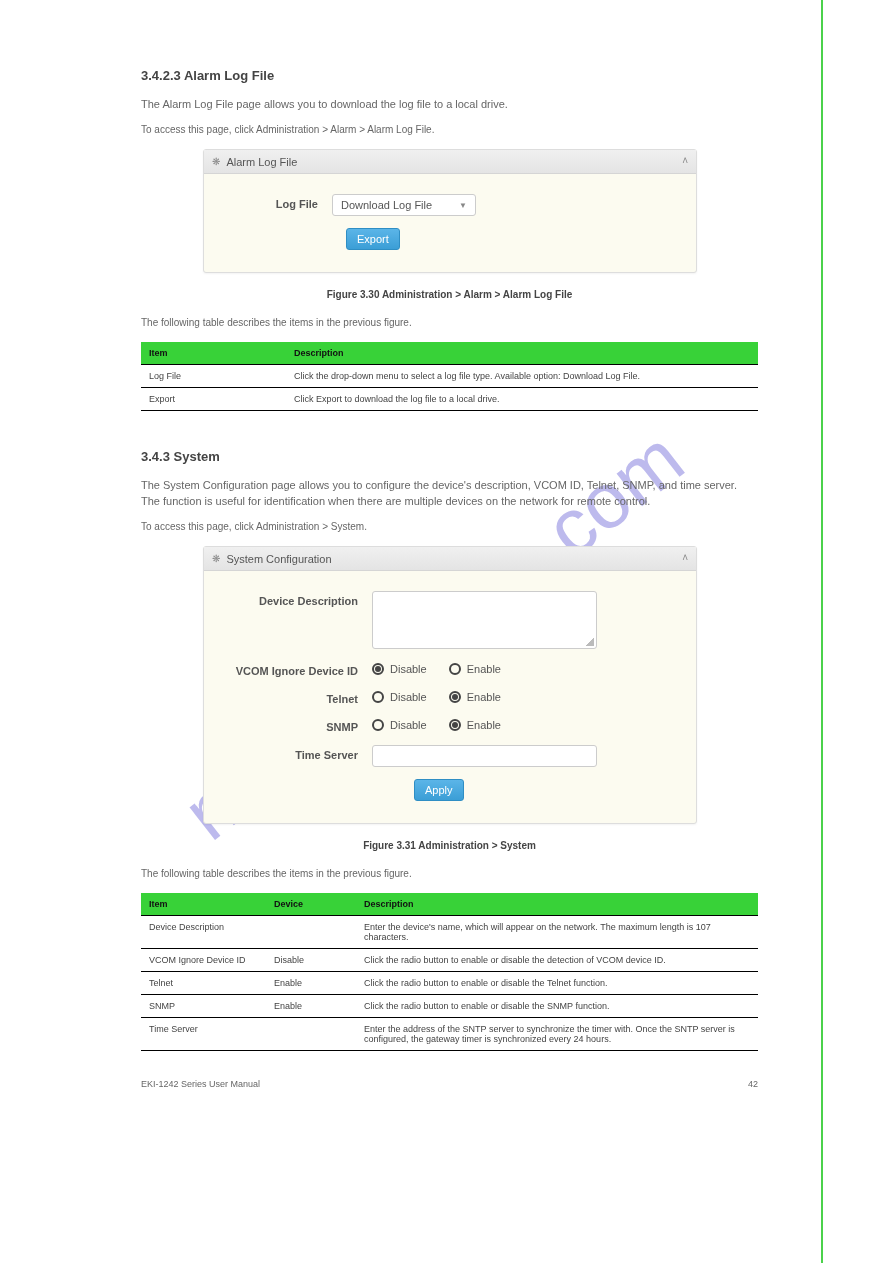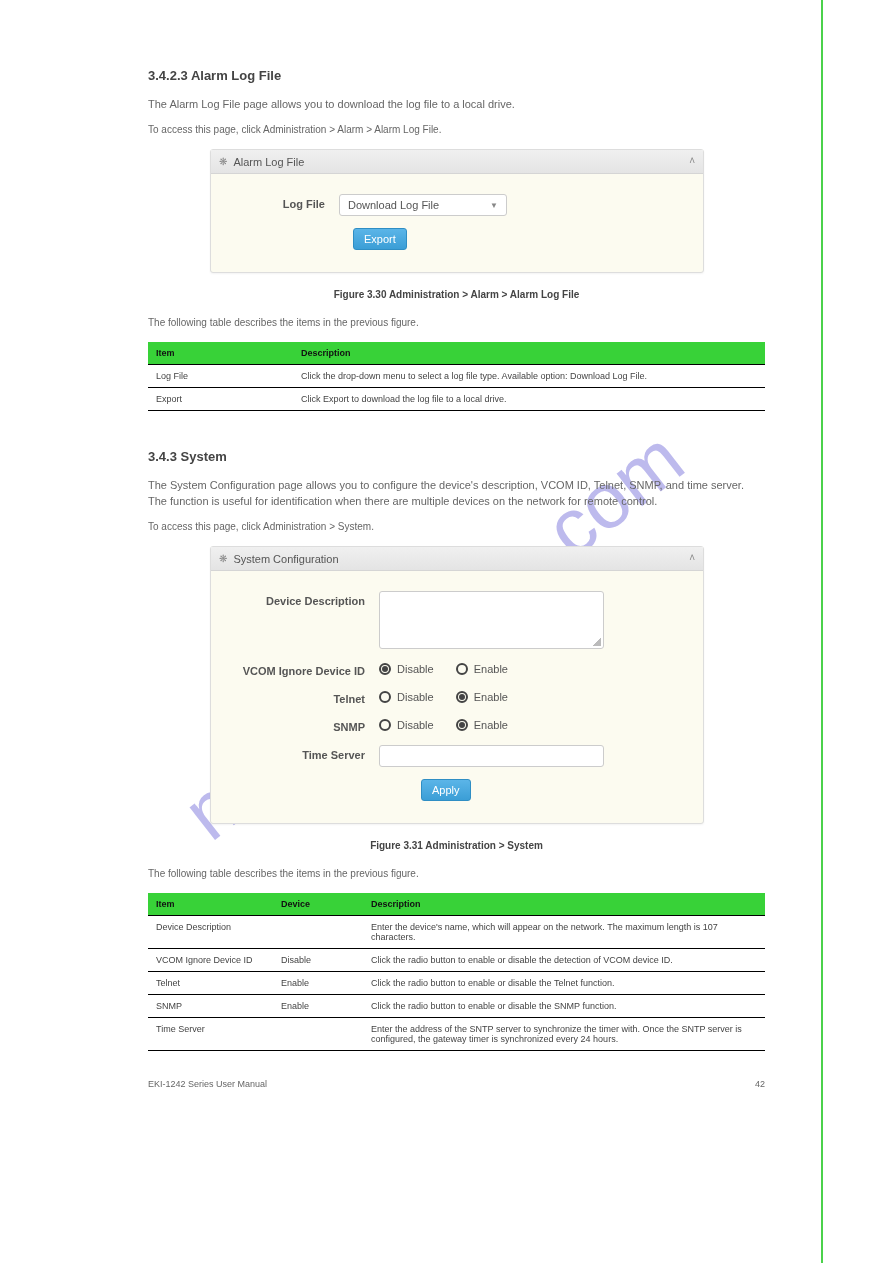--- a/index.html
+++ b/index.html
@@ -14,21 +14,21 @@
   .page-border-right {
     position: absolute;
     top: 0;
     right: 70px;
     width: 2px;
     height: 1263px;
     background: #4bd24b;
   }
   .content {
     position: absolute;
-    left: 148px;
+    left: 141px;
     top: 0;
     width: 617px;
   }
   .section-title {
     font-size: 13px;
     font-weight: bold;
     color: #444;
     margin-top: 68px;
     margin-bottom: 14px;
   }
@@ -88,21 +88,21 @@
   .form-label {
     width: 150px;
     text-align: right;
     padding-right: 14px;
     font-weight: bold;
     padding-top: 4px;
     font-size: 11px;
   }
   .form-control-area { flex: 1; }
   .select-box {
-    width: 168px;
+    width: 144px;
     height: 22px;
     border: 1px solid #ccc;
     border-radius: 3px;
     background: #fff;
     display: flex;
     align-items: center;
     justify-content: space-between;
     padding: 0 8px;
     font-size: 11px;
     color: #555;

